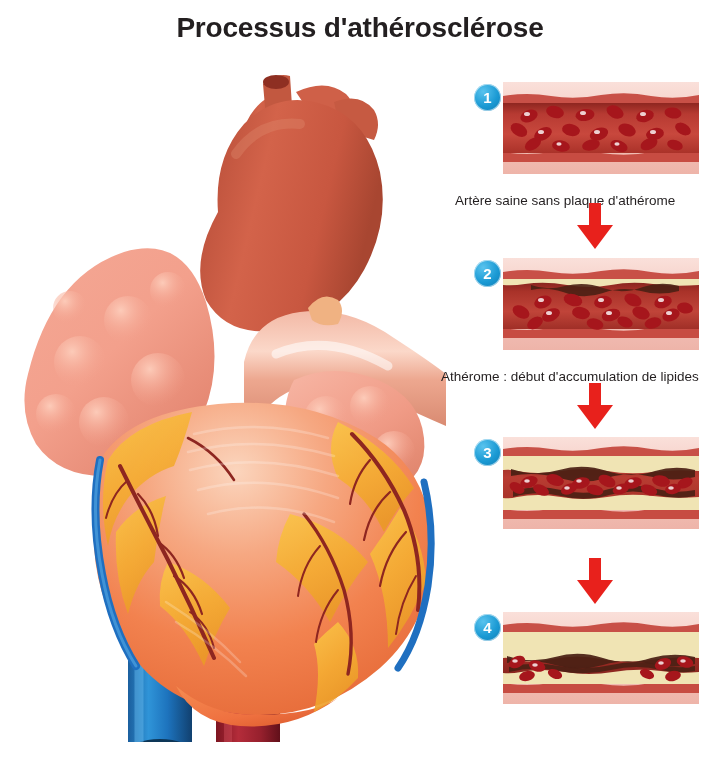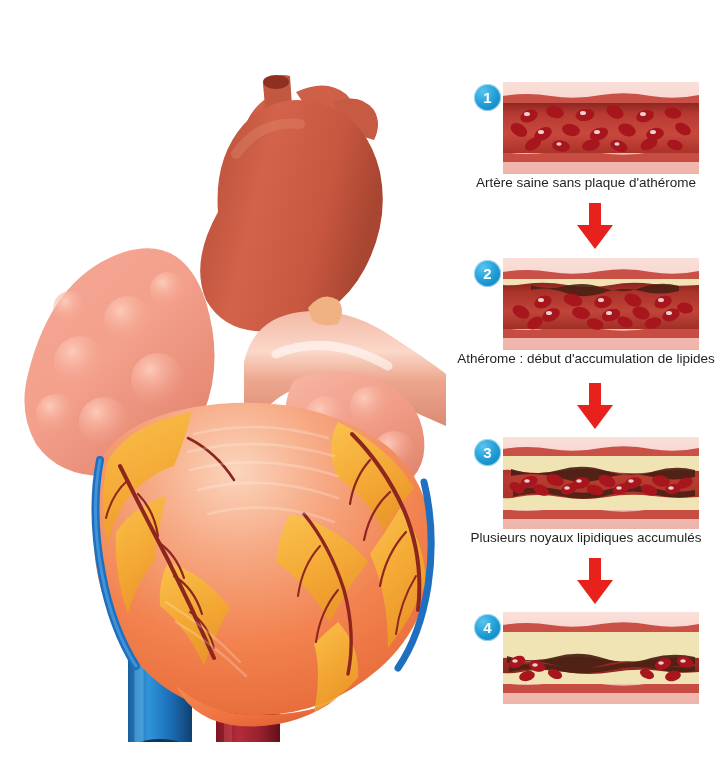--- a/index.html
+++ b/index.html
@@ -69,42 +69,43 @@
   .vessel {
     position: absolute;
     left: 48px;
     top: 0;
     width: 196px;
     height: 92px;
   }
   .vessel svg { display: block; width: 100%; height: 100%; }
   .caption {
     width: 262px;
-    text-align: center;
+    text-align: left;
     font-size: 13.5px;
     color: #231f20;
-    margin-top: 1px;
+    margin-top: 19px;
     white-space: nowrap;
   }
   .caption.wide { margin-left: -14px; width: 290px; }
 
   
   .arrow {
     position: absolute;
     left: 575px;
     width: 40px;
     height: 46px;
   }
   .arrow svg { display: block; width: 100%; height: 100%; }
 </style>
 </head>
 <body>
 
 <div id="page">
 
+  <div id="title">Processus d'athérosclérose</div>
 
   <div id="heart-figure">
     <svg viewBox="0 0 450 680" xmlns="http://www.w3.org/2000/svg">
       <defs>
         <linearGradient id="gAorta" x1="0" y1="0" x2="1" y2="0.3">
           <stop offset="0%" stop-color="#b24a36"></stop>
           <stop offset="40%" stop-color="#d3634a"></stop>
           <stop offset="75%" stop-color="#c85740"></stop>
           <stop offset="100%" stop-color="#a84631"></stop>
         </linearGradient>
@@ -420,21 +421,20 @@
             <ellipse cx="24" cy="44" rx="2.8" ry="1.8"></ellipse>
               <ellipse cx="76" cy="44" rx="2.8" ry="1.8"></ellipse>
             <ellipse cx="128" cy="44" rx="2.8" ry="1.8"></ellipse>
               <ellipse cx="64" cy="51" rx="2.8" ry="1.8"></ellipse>
             <ellipse cx="116" cy="51" rx="2.8" ry="1.8"></ellipse>
               <ellipse cx="168" cy="51" rx="2.8" ry="1.8"></ellipse>
           </g>
         </svg>
       </div>
     </div>
-    <div class="caption">Plusieurs noyaux lipidiques accumulés</div>
   </div>
 
   <div class="arrow" style="top:558px;">
     <svg viewBox="0 0 40 46" xmlns="http://www.w3.org/2000/svg">
       <path d="M14 0 H26 V22 H38 L20 46 L2 22 H14 Z" fill="#e8211c"></path>
     </svg>
   </div>
 
   <div class="stage" style="top:612px;">
     <div class="stage-vessel-wrap">

